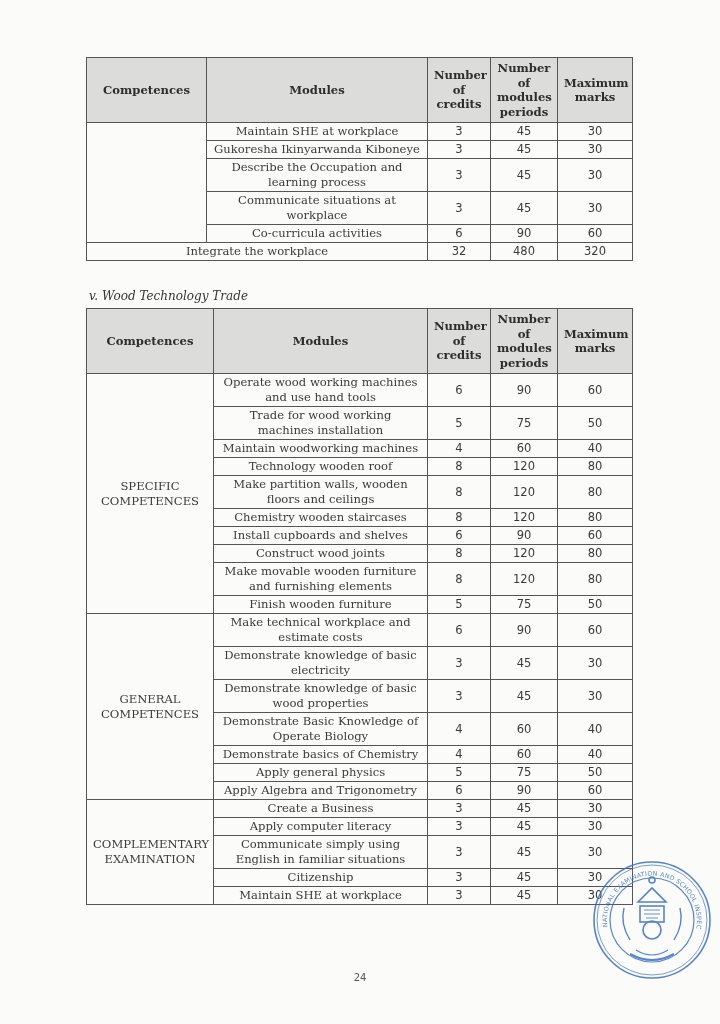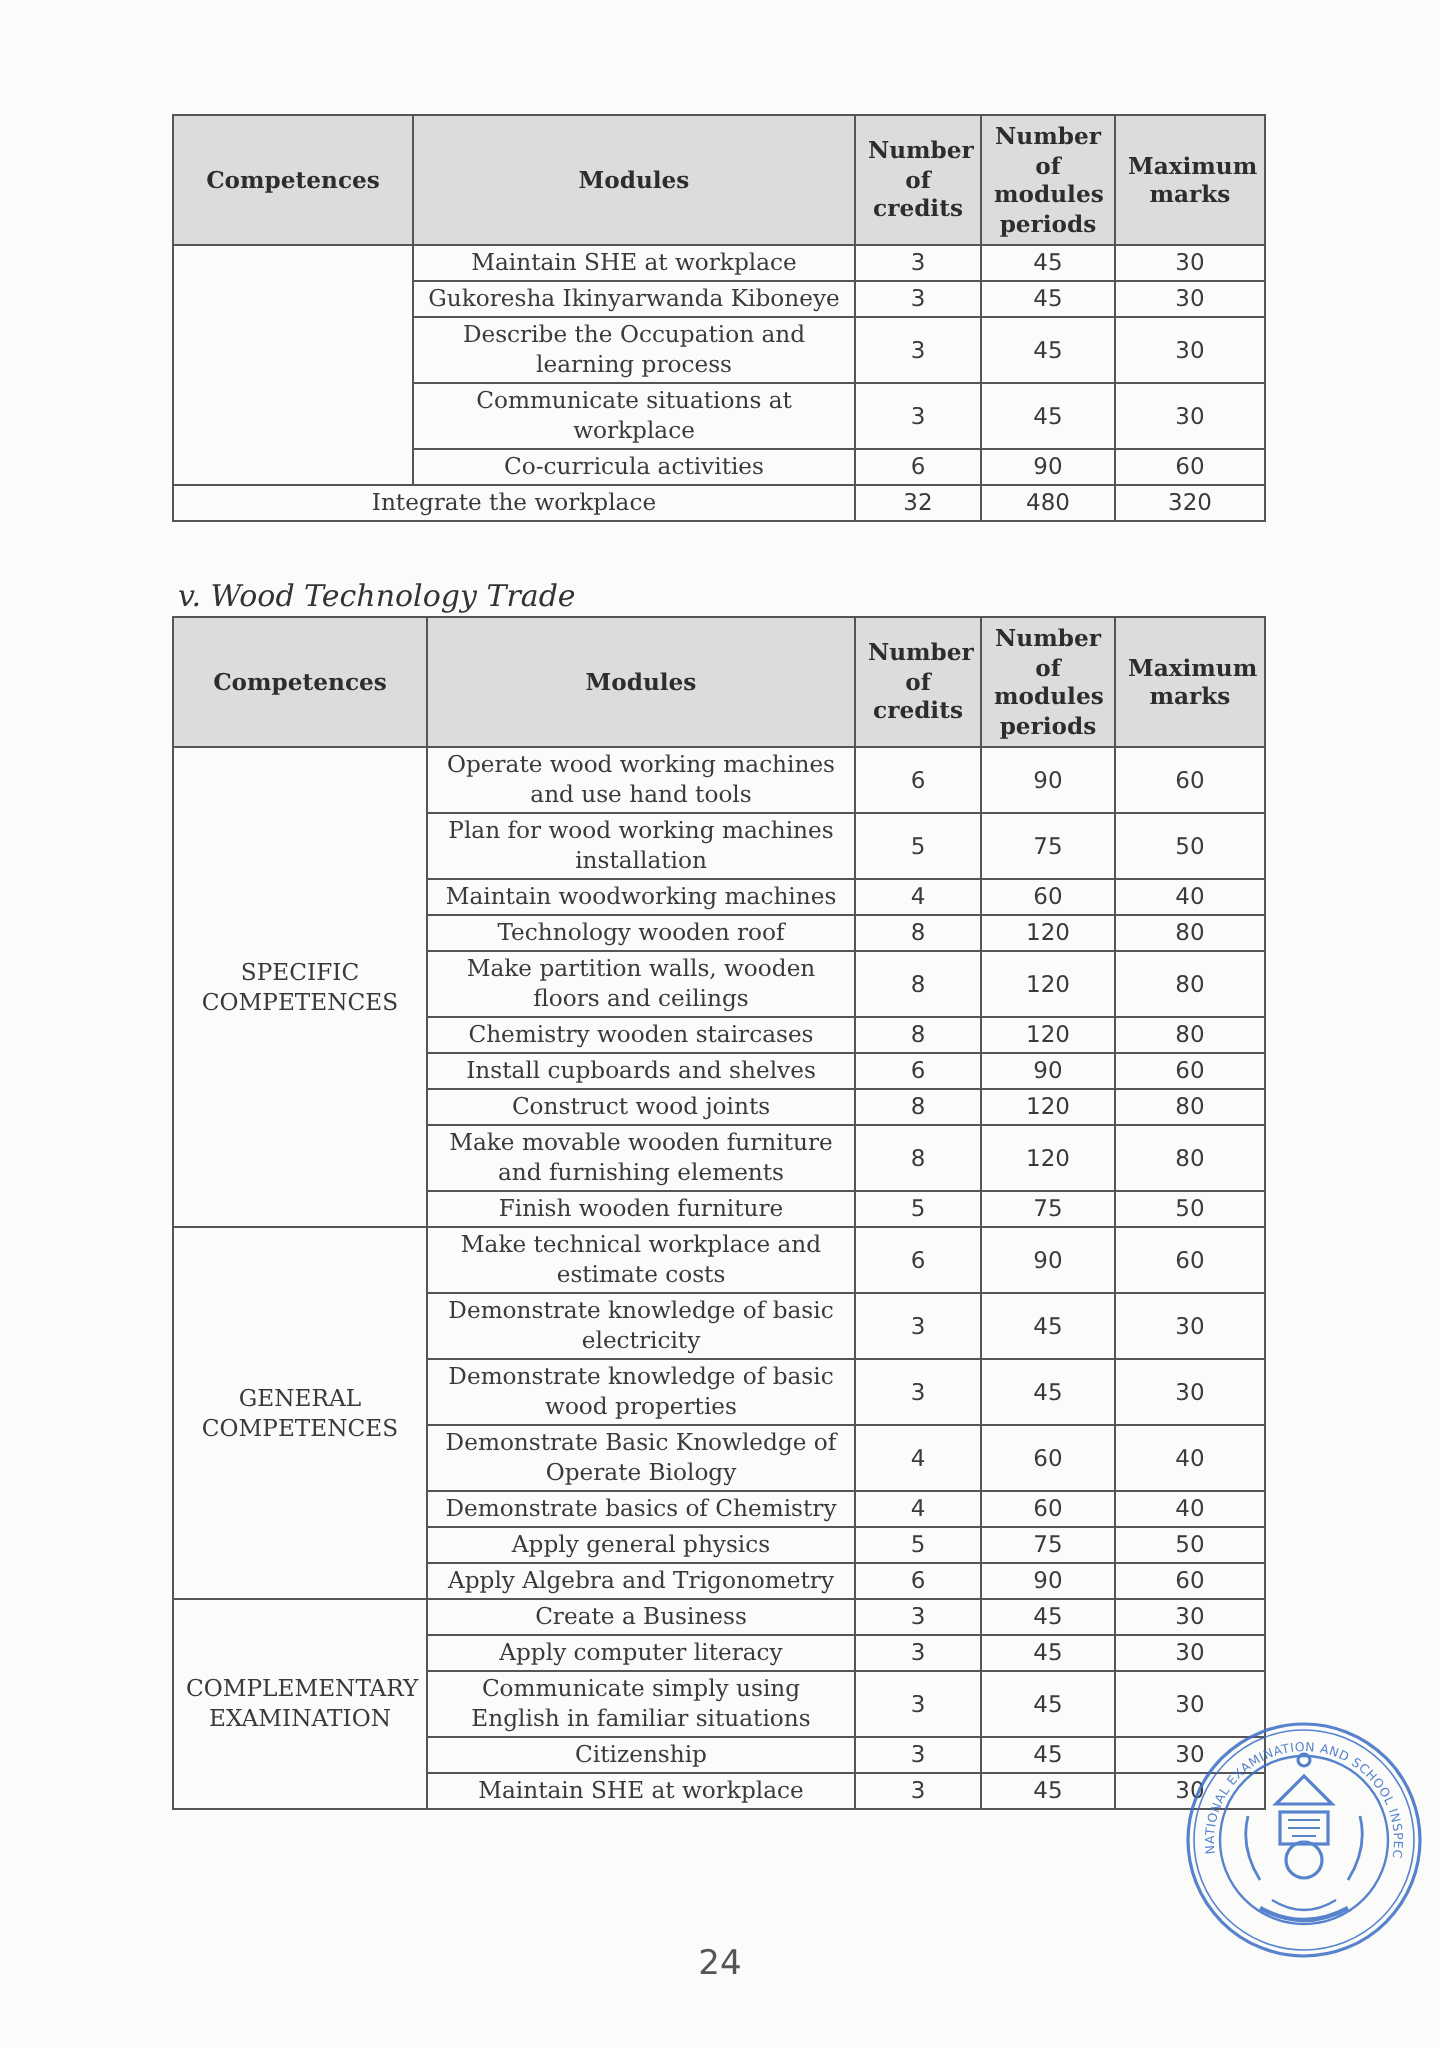--- a/index.html
+++ b/index.html
@@ -22,25 +22,25 @@
     th.left, td.left { text-align: center; }
     th.center, td.num { text-align: center; }
     td.num { font-family: "DejaVu Sans", "Liberation Sans", sans-serif; font-size: 11.5px; }
     td.group { border-top: 1px solid #555; border-bottom: 1px solid #555; border-radius: 16px; }
     #table1 { left: 86px; top: 57px; width: 546px; }
     #table2 { left: 86px; top: 308px; width: 546px; }
     #table1 th { height: 62px; }
     #table2 th { height: 62px; }
     .sec-title {
       position: absolute; left: 89px; top: 289px; font-style: italic;
-      font-size: 15px; color: #333;
+      font-size: 12px; color: #333;
     }
     .page-num {
       position: absolute; left: 0; width: 100%; top: 972px; text-align: center;
-      font-family: "DejaVu Sans", "Liberation Sans", sans-serif; font-size: 17px; color: #555;
+      font-family: "DejaVu Sans", "Liberation Sans", sans-serif; font-size: 10px; color: #555;
     }
     .stamp {
       position: absolute; left: 590px; top: 858px; width: 124px; height: 124px;
       opacity: 0.85; pointer-events: none;
     }
   </style>
 </head>
 <body>
 
 <table class="curr" id="table1">
@@ -122,21 +122,21 @@
   </thead>
   <tbody id="t2body">
       <tr>
         <td class="left group" rowspan="10">SPECIFIC COMPETENCES</td>
         <td class="left">Operate wood working machines and use hand tools</td>
         <td class="num">6</td>
         <td class="num">90</td>
         <td class="num">60</td>
       </tr>
       <tr>
-        <td class="left">Plan for wood working  machines installation</td>
+        <td class="left">Trade for wood working  machines installation</td>
         <td class="num">5</td>
         <td class="num">75</td>
         <td class="num">50</td>
       </tr>
       <tr>
         <td class="left">Maintain woodworking machines</td>
         <td class="num">4</td>
         <td class="num">60</td>
         <td class="num">40</td>
       </tr>

